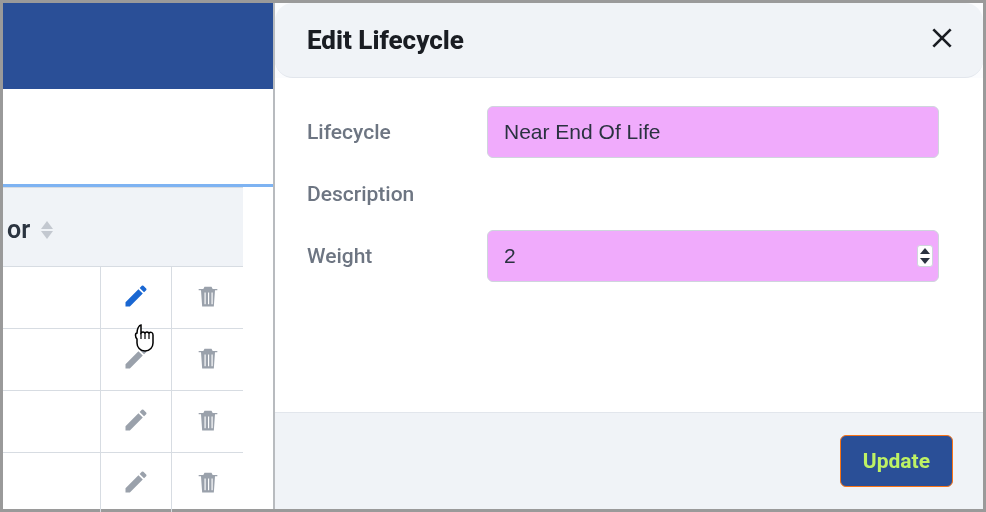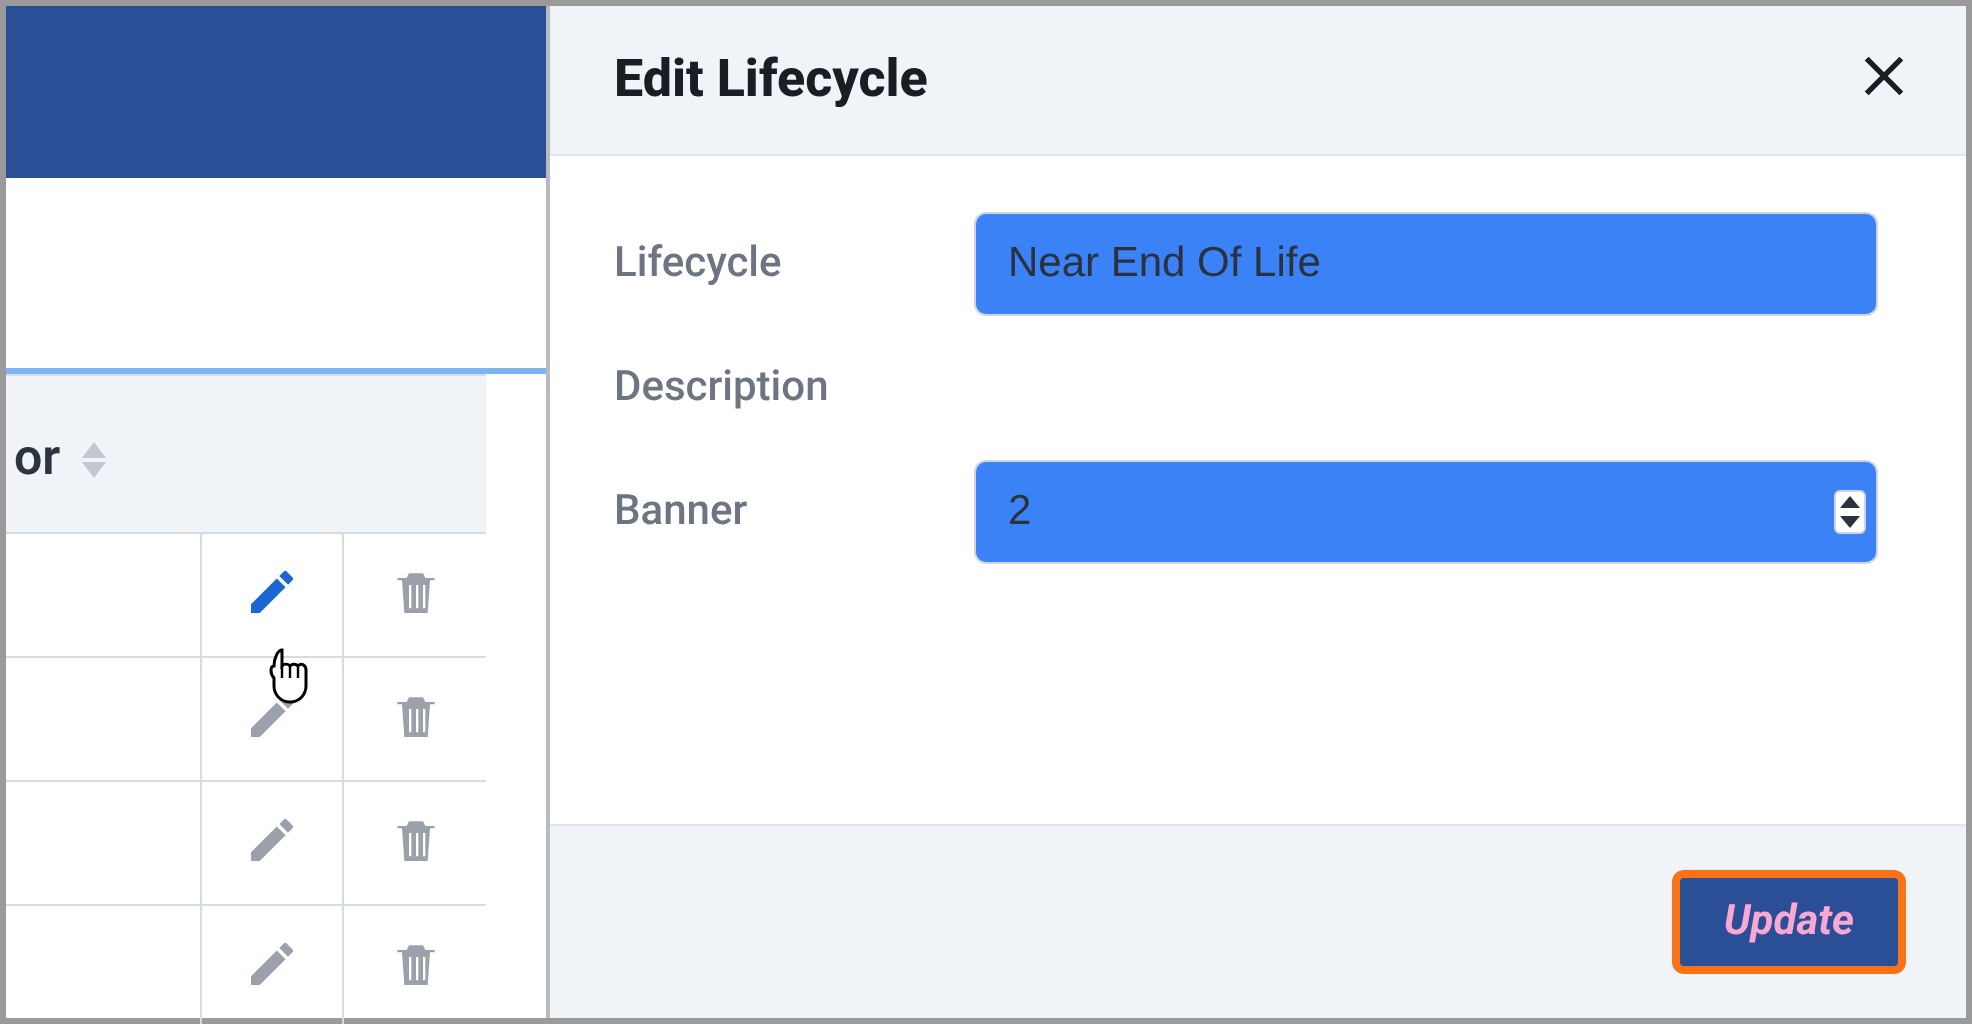--- a/index.html
+++ b/index.html
@@ -18,43 +18,43 @@
   .cell-a { width: 98px; border-right: 1px solid #d7dce2; border-bottom: 1px solid #d7dce2; }
   .cell-b, .cell-c { width: 71px; border-right: 1px solid #d7dce2; border-bottom: 1px solid #d7dce2; display: flex; align-items: center; justify-content: center; }
   .cell-c { border-right: none; }
   .pencil svg, .trash svg { width: 28px; height: 28px; }
   .pencil.blue svg path { fill: #1a67d2; }
   .pencil.grey svg path { fill: #9aa1ab; }
   .trash svg path { fill: #9aa1ab; }
 
   
   .dialog { position: absolute; left: 272px; top: 0; right: 0; bottom: 0; background: #fbfcfe; box-shadow: -2px 0 0 #b8bbbf; display: flex; flex-direction: column; }
-  .dlg-head { display: flex; align-items: center; justify-content: space-between; padding: 22px 28px 22px 32px; background: #f0f3f7; border-bottom: 1px solid #e2e6ec; }
+  .dlg-head { display: flex; align-items: center; justify-content: space-between; padding: 22px 28px 22px 32px; background: #f0f3f7; border-bottom: 1px solid #e2e6ec; border-radius: 18px; }
   .dlg-title { font-size: 26px; font-weight: 800; color: #1a1d23; }
   .close { cursor: pointer; }
   .close svg { width: 26px; height: 26px; }
   .close svg path { stroke: #1a1d23; stroke-width: 2.5; fill: none; }
   .dlg-body { padding: 28px 44px 24px 32px; flex: 1; background: #fff; }
   .row { display: flex; align-items: center; margin-bottom: 24px; }
   .lbl { width: 180px; font-size: 21px; color: #6d7582; font-weight: 500; }
   .fld { flex: 1; }
-  .input { width: 100%; height: 52px; border: 1px solid #cfd5dd; border-radius: 6px; padding: 0 16px; font-size: 21px; color: #2a3240; background: #3b82f6; }
+  .input { width: 100%; height: 52px; border: 1px solid #cfd5dd; border-radius: 6px; padding: 0 16px; font-size: 21px; color: #2a3240; background: #f0abfc; }
   .num-wrap { position: relative; }
   .spinner { position: absolute; right: 6px; top: 50%; transform: translateY(-50%); display: flex; flex-direction: column; gap: 2px; border: 1px solid #cfd5dd; border-radius: 3px; padding: 1px 1px; background: #fff; }
   .spinner div { width: 12px; height: 8px; display: flex; align-items: center; justify-content: center; }
   .spinner svg { width: 10px; height: 6px; }
   .select { width: 100%; height: 52px; border: 1px solid #b7bcc4; border-radius: 6px; padding: 0 16px; font-size: 21px; color: #2a3240;
             background: linear-gradient(#f4f5f7, #e8e9ec 50%, #f4f5f7); position: relative; display: flex; align-items: center; }
   .select::after { content:""; position:absolute; right:3px; top:3px; bottom:3px; width:1px; background: transparent; }
   .select .arrows { position: absolute; right: 12px; top: 50%; transform: translateY(-50%); display:flex; flex-direction:column; gap:3px; }
   .select .arrows svg { width: 12px; height: 8px; }
   .dlg-foot { background: #f0f3f7; padding: 22px 30px; display: flex; justify-content: flex-end; gap: 18px; border-top: 1px solid #e2e6ec; }
   .btn { height: 52px; border-radius: 6px; font-size: 21px; font-weight: 700; padding: 0 22px; display: inline-flex; align-items: center; justify-content: center; cursor: pointer; }
   .btn-secondary { background: #fff; border: 1px solid #cfd5dd; color: #2a3240; }
-  .btn-primary { background: #2a4f97; color: #f9a8d4; border: 4px solid #f97316; font-style: italic; }
+  .btn-primary { background: #2a4f97; color: #bef264; border: 1px solid #f97316; }
 
   
   .cursor { position: absolute; left: 129px; top: 320px; pointer-events: none; }
   .cursor svg { width: 30px; height: 32px; }
 </style>
 </head>
 <body>
 
 <div class="root">
 
@@ -156,21 +156,21 @@
     </div>
     <div class="dlg-body">
       <div class="row">
         <div class="lbl">Lifecycle</div>
         <div class="fld"><input class="input" value="Near End Of Life" style=""></div>
       </div>
       <div class="row">
         <div class="lbl">Description</div>
       </div>
       <div class="row">
-        <div class="lbl">Banner</div>
+        <div class="lbl">Weight</div>
         <div class="fld num-wrap">
           <input class="input" value="2" style="">
           <div class="spinner">
             <div>
                 <svg viewBox="0 0 10 6">
                   <path d="M5 0 L10 6 L0 6 Z" fill="#2a3240"></path>
                 </svg>
               </div>
             <div>
                 <svg viewBox="0 0 10 6">

